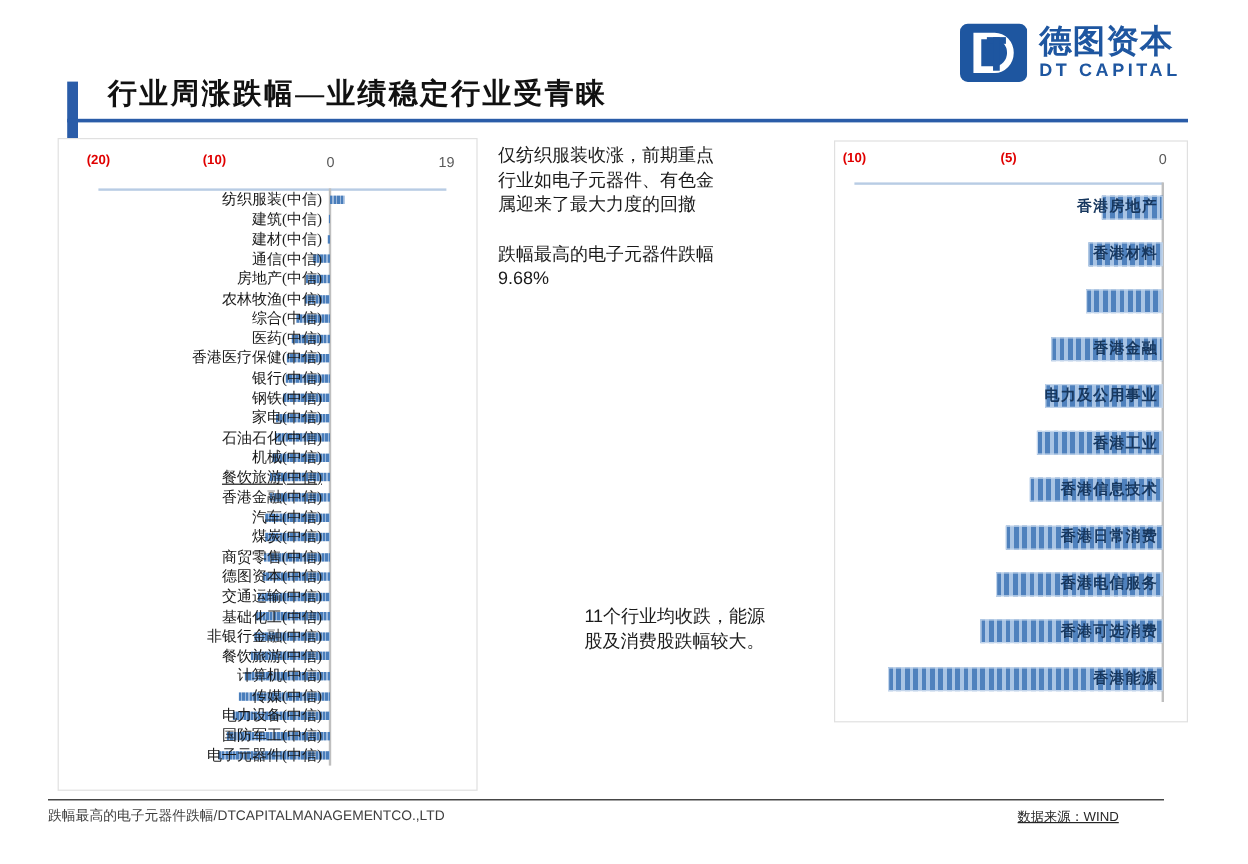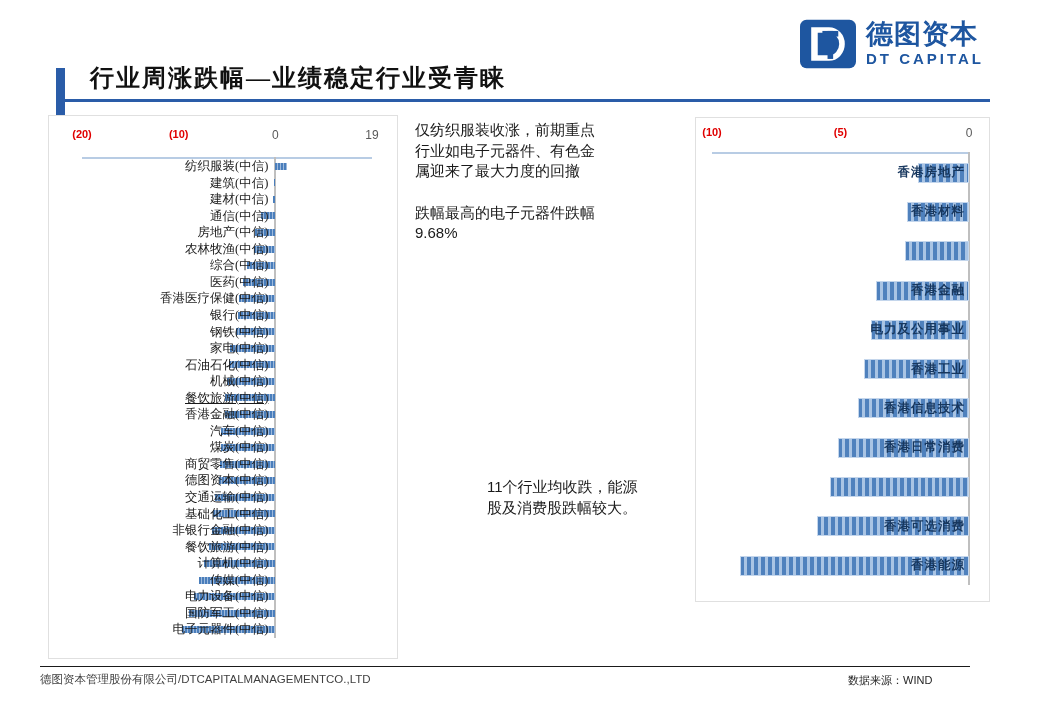--- a/index.html
+++ b/index.html
@@ -38,26 +38,26 @@
   .cat-label.hk{font-weight:bold;color:#17375e;letter-spacing:1px;font-size:12.5px;}
   .bar{position:absolute;z-index:1;}
   .bar.fine{background:repeating-linear-gradient(90deg,#4a7ebb 0px,#4a7ebb 2px,#9db9dc 2px,#9db9dc 3px);}
   .bar.wide{background:repeating-linear-gradient(90deg,#4f81bd 0px,#4f81bd 4px,#a9c4e4 4px,#a9c4e4 7px);
     box-shadow:0 0 0 1px #c4d6ec inset;}
 
   
   .note{position:absolute;font-size:15px;color:#1a1a1a;line-height:1.38;
     white-space:pre-line;font-family:"Liberation Sans",sans-serif;}
   #note-1{left:415px;top:120px;width:268px;}
-  #note-2{left:487px;top:477px;width:215px;}
+  #note-2{left:487px;top:504px;width:215px;}
 
   
   .footer-rule{left:40px;top:666px;width:930px;height:0;border-top:1.6px solid #1a1a1a;}
   .footer-left{left:40px;top:672px;font-size:11.5px;color:#3f3f3f;}
-  .footer-right{left:848px;top:673px;font-size:11px;color:#262626;}
+  .footer-right{left:848px;top:673px;font-size:11px;color:#262626;text-decoration:underline;}
 </style>
 </head>
 <body>
 
 <div class="abs accent-bar"></div>
 <div class="abs page-title">行业周涨跌幅—业绩稳定行业受青睐</div>
 <div class="abs title-rule"></div>
 
 <div class="abs logo">
   <svg class="logo-icon" viewBox="0 0 60 52">
@@ -153,30 +153,31 @@
     <div class="cat-label hk" style="right: 24px; top: 152.9px; height: 39.3px; line-height: 39.3px;">香港金融</div>
     <div class="bar wide" style="left: 175.34px; width: 97.66px; top: 201.85px; height: 20px;"></div>
     <div class="cat-label hk" style="right: 24px; top: 192.2px; height: 39.3px; line-height: 39.3px;">电力及公用事业</div>
     <div class="bar wide" style="left: 167.63px; width: 105.37px; top: 241.15px; height: 20px;"></div>
     <div class="cat-label hk" style="right: 24px; top: 231.5px; height: 39.3px; line-height: 39.3px;">香港工业</div>
     <div class="bar wide" style="left: 162.49px; width: 110.51px; top: 280.45px; height: 20px;"></div>
     <div class="cat-label hk" style="right: 24px; top: 270.8px; height: 39.3px; line-height: 39.3px;">香港信息技术</div>
     <div class="bar wide" style="left: 141.93px; width: 131.07px; top: 319.75px; height: 20px;"></div>
     <div class="cat-label hk" style="right: 24px; top: 310.1px; height: 39.3px; line-height: 39.3px;">香港日常消费</div>
     <div class="bar wide" style="left: 134.22px; width: 138.78px; top: 359.05px; height: 20px;"></div>
+    <div class="cat-label hk" style="right: 24px; top: 349.4px; height: 39.3px; line-height: 39.3px;">香港电信服务</div>
     <div class="bar wide" style="left: 121.37px; width: 151.63px; top: 398.35px; height: 20px;"></div>
     <div class="cat-label hk" style="right: 24px; top: 388.7px; height: 39.3px; line-height: 39.3px;">香港可选消费</div>
     <div class="bar wide" style="left: 44.27px; width: 228.73px; top: 437.65px; height: 20px;"></div>
     <div class="cat-label hk" style="right: 24px; top: 428px; height: 39.3px; line-height: 39.3px;">香港能源</div>
   </div>
 
 <div class="note" id="note-1">仅纺织服装收涨，前期重点
 行业如电子元器件、有色金
 属迎来了最大力度的回撤
 
 跌幅最高的电子元器件跌幅
 9.68%</div>
 <div class="note" id="note-2">11个行业均收跌，能源
 股及消费股跌幅较大。</div>
 
 <div class="abs footer-rule"></div>
-<div class="abs footer-left">德图资本管理股份有限公司/DTCAPITALMANAGEMENTCO.,LTD</div>
+<div class="abs footer-left">跌幅最高的电子元器件跌幅/DTCAPITALMANAGEMENTCO.,LTD</div>
 <div class="abs footer-right">数据来源：WIND</div>
 
 </body></html>

